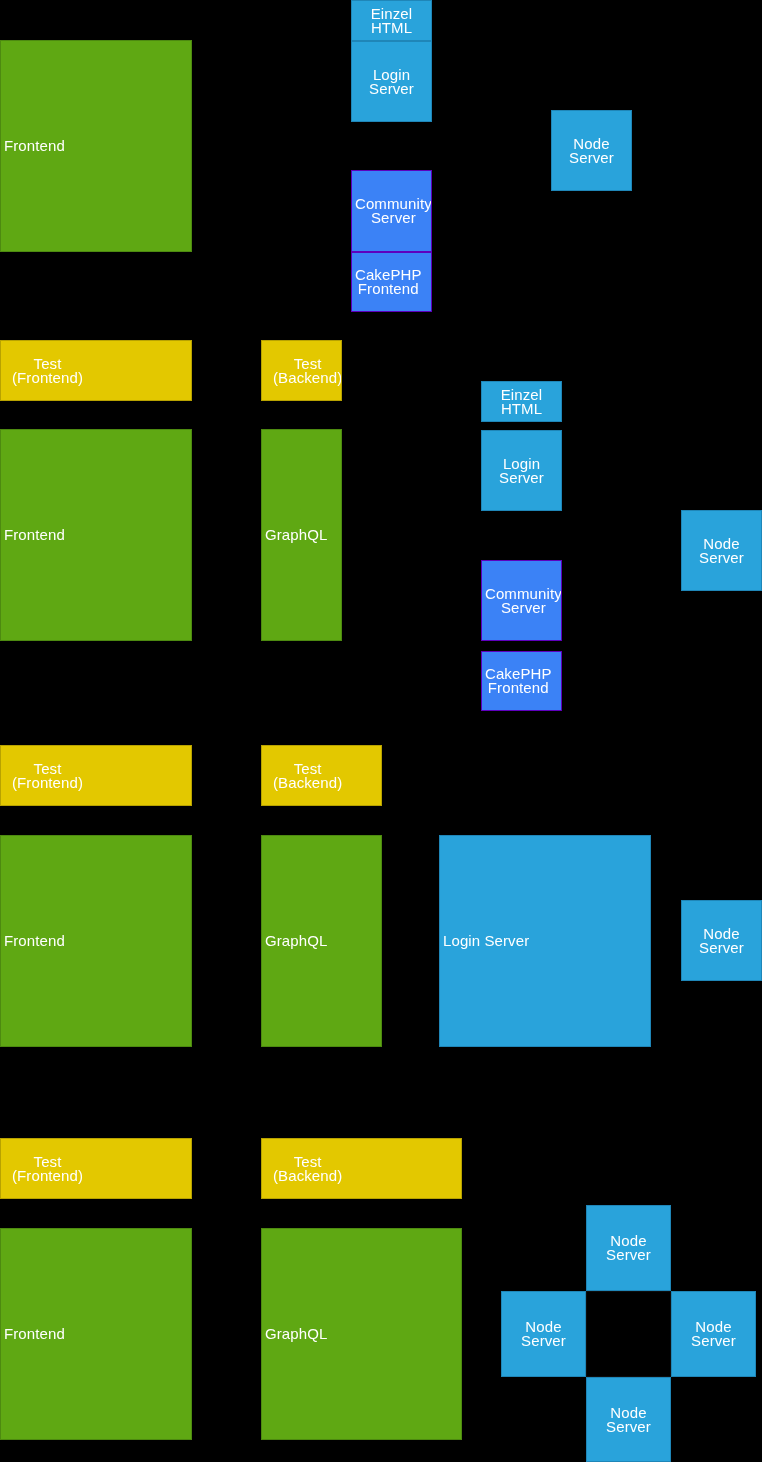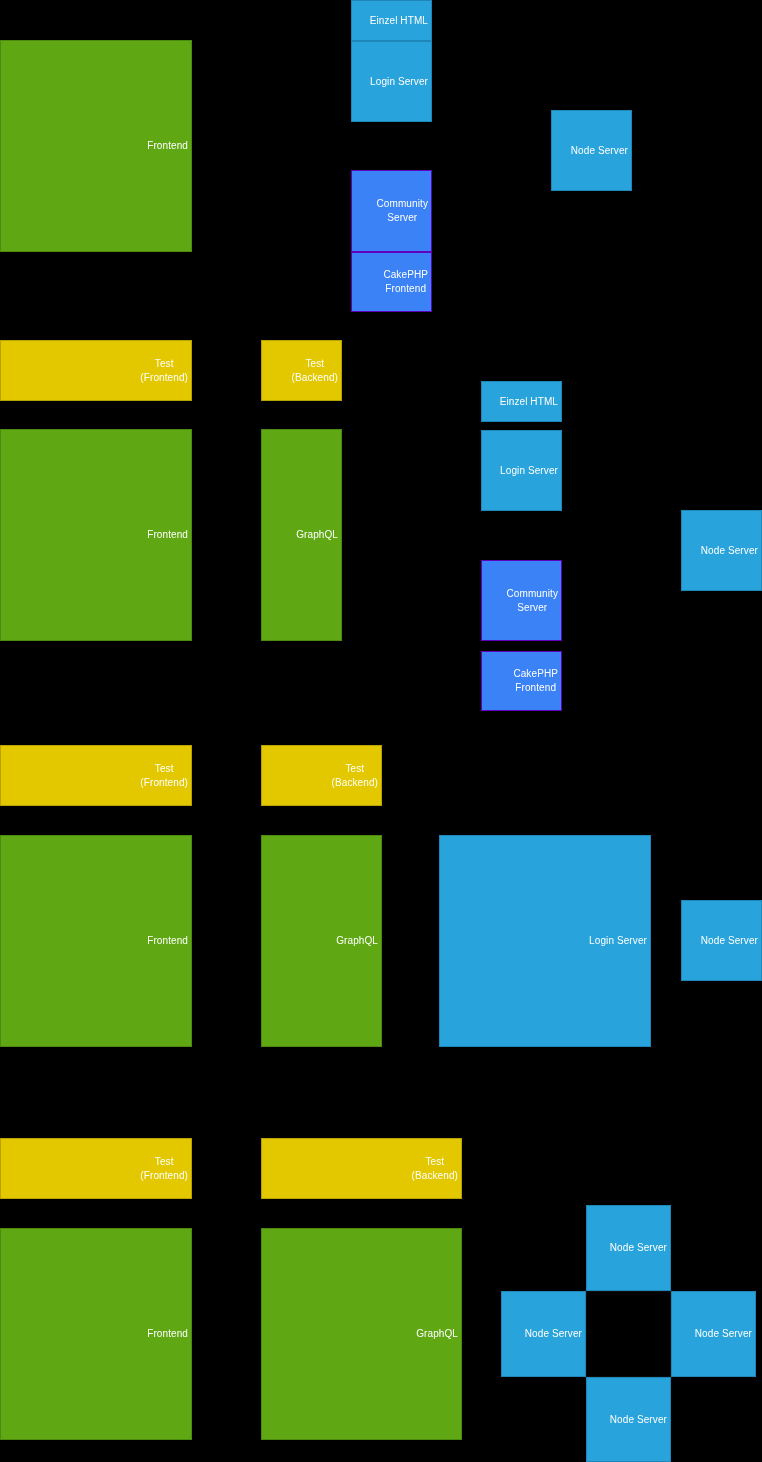--- a/index.html
+++ b/index.html
@@ -16,24 +16,24 @@
     width: 762px;
     height: 1462px;
     background: #000000;
     overflow: hidden;
   }
   .block {
     position: absolute;
     box-sizing: border-box;
     display: flex;
     align-items: center;
-    justify-content: flex-end;
+    justify-content: flex-start;
     text-align: center;
     color: #ffffff;
-    font-size: 10px;
+    font-size: 15px;
     line-height: 14px;
     letter-spacing: 0.1px;
     white-space: pre-line;
     overflow: hidden;
   }
   .block.green {
     background: #5fa813;
     border: 1px solid #4d8a10;
   }
   .block.blue {

